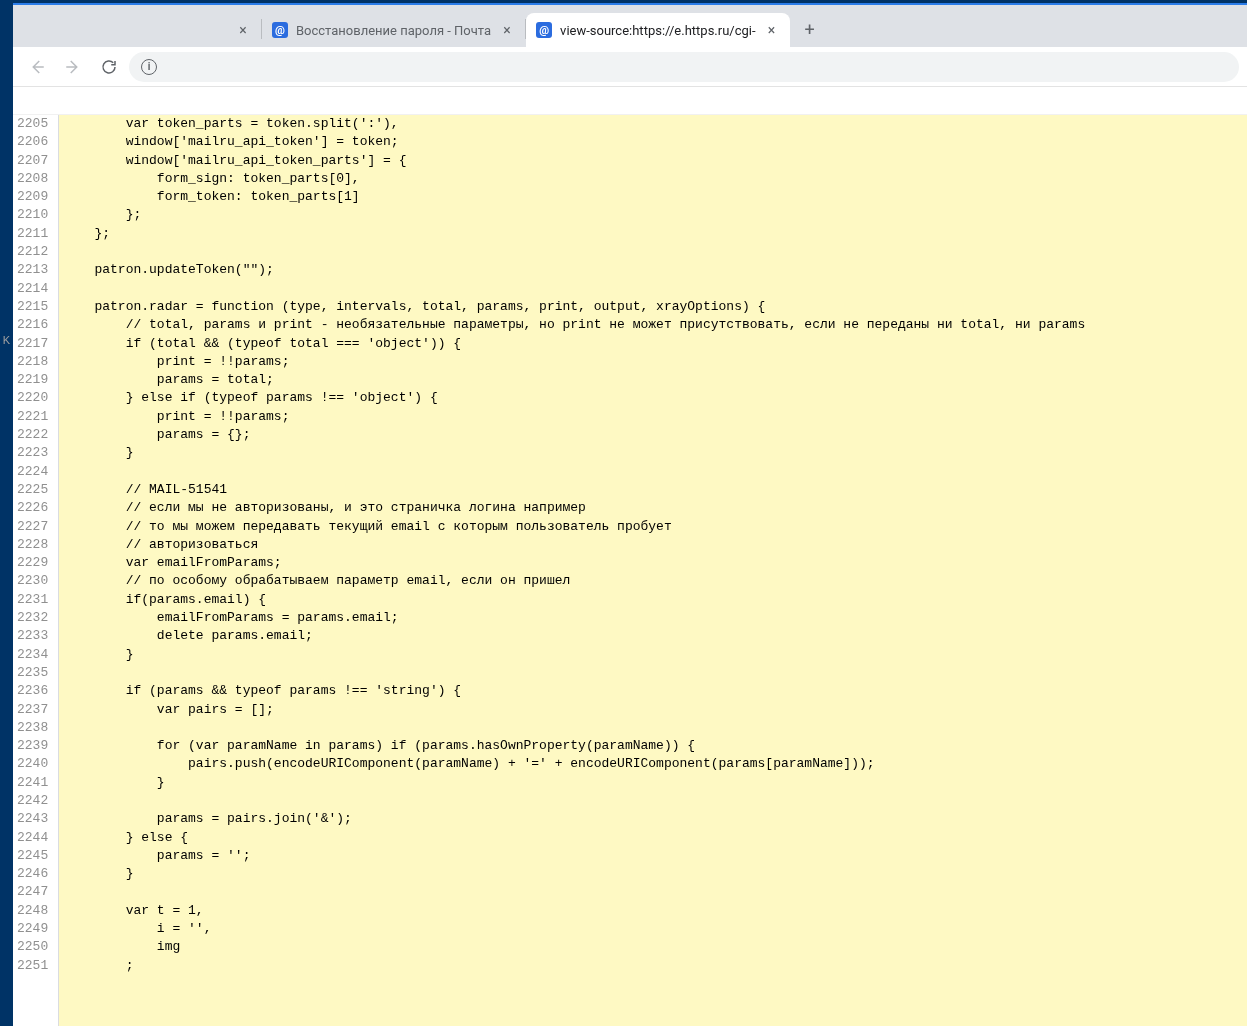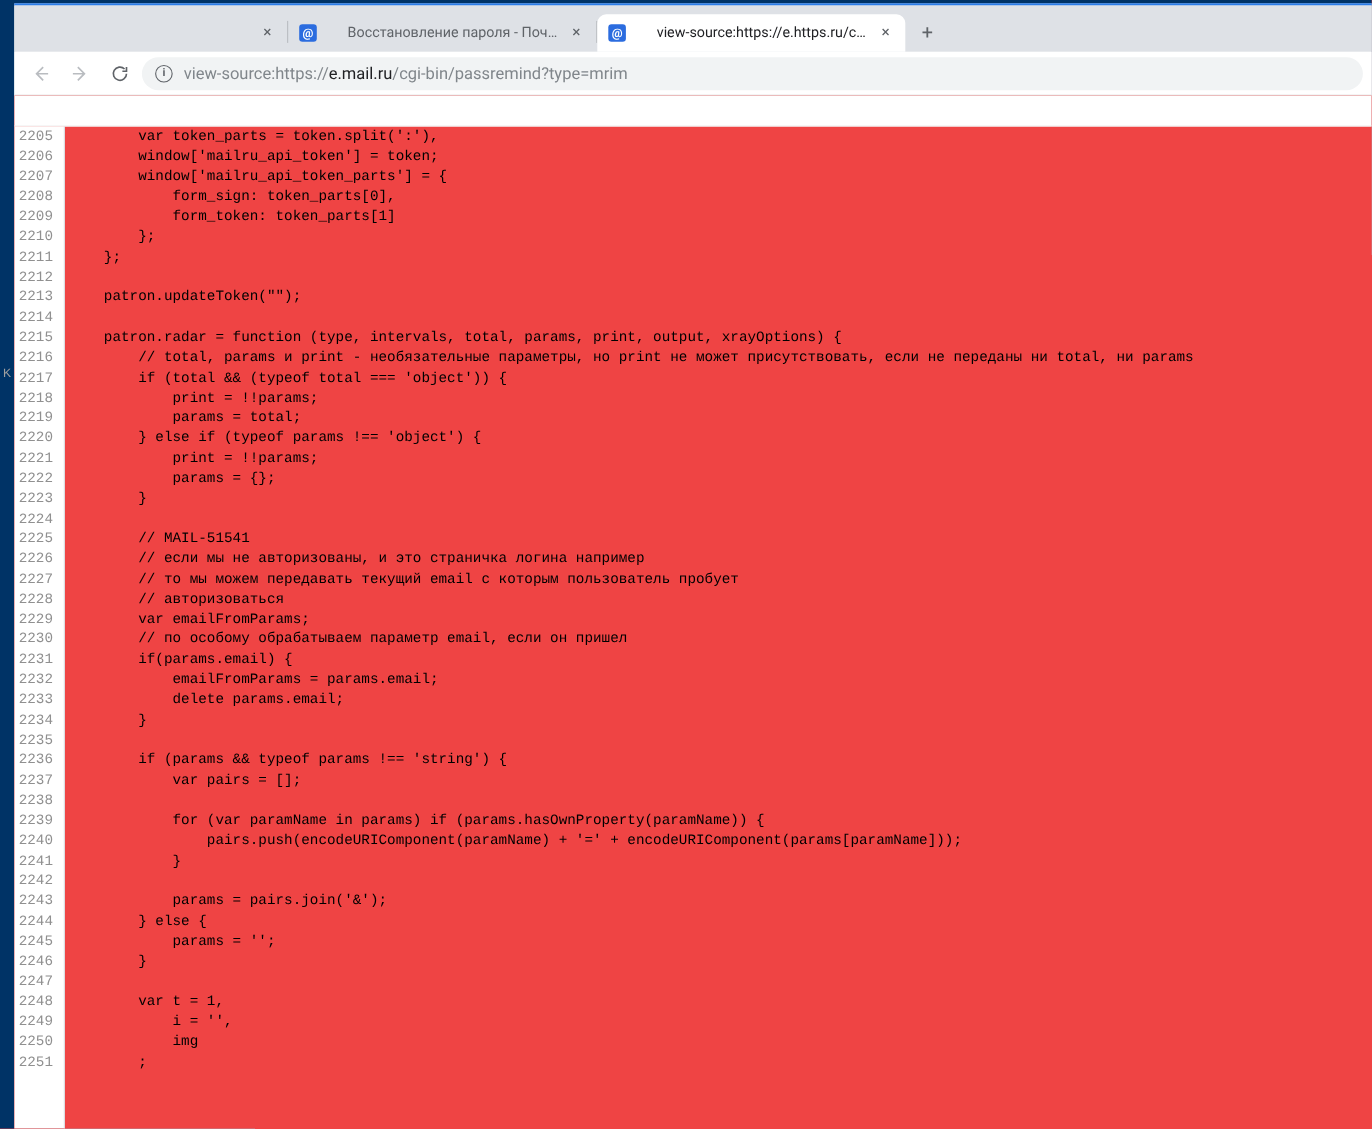--- a/index.html
+++ b/index.html
@@ -53,21 +53,21 @@
     flex: 0 0 16px;
     display: flex;
     align-items: center;
     justify-content: center;
   }
   .mail-favicon {
     width: 16px; height: 16px; background: #2b6cdf; border-radius: 3px;
     display:flex; align-items:center; justify-content:center;
     color:#fff; font-size:11px; font-weight:bold;
   }
-  .tab .title { flex: 1; white-space: nowrap; overflow: hidden; text-overflow: ellipsis; margin-left: 20px; }
+  .tab .title { flex: 1; white-space: nowrap; overflow: hidden; text-overflow: ellipsis; }
   .tab .close-x {
     width: 16px; height: 16px; display:flex; align-items:center; justify-content:center;
     color:#5f6368; font-size:14px; border-radius:50%;
   }
   .tab-sep { width:1px; height:20px; background:#b9bcc0; align-self:center; }
   .new-tab {
     width: 28px; height: 28px; display:flex; align-items:center; justify-content:center;
     color:#5f6368; font-size:18px; margin-left:6px; align-self:center; border-radius:50%;
     cursor:pointer;
   }
@@ -100,21 +100,21 @@
   .omnibox .info-icon {
     width:16px; height:16px; border:1.5px solid #5f6368; border-radius:50%;
     display:flex; align-items:center; justify-content:center; font-size:10px; font-weight:bold;
   }
   .url-text { flex:1; white-space:nowrap; overflow:hidden; }
   .url-prefix { color:#80868b; }
   .url-host { color:#202124; }
   .url-path { color:#80868b; }
   .content {
     flex: 1;
-    background: #ef4444;
+    background: #fef9c3;
     overflow: hidden;
     position: relative;
   }
   .bookmarks-spacer { height: 28px; background:#fff; border-bottom:1px solid #f1f1f1; }
   .source-viewport {
     position: absolute;
     top: 28px; left: 0; right: 0; bottom: 0;
     font-family: Consolas, "Courier New", monospace;
     font-size: 13px;
     line-height: 18.3px;
@@ -188,23 +188,20 @@
           <path fill="none" stroke="currentColor" stroke-width="2" d="M9 4l8 8-8 8M17 12H3"></path>
         </svg>
     </div>
     <div class="nav-btn">
       <svg width="18" height="18" viewBox="0 0 24 24">
           <path fill="none" stroke="currentColor" stroke-width="2" d="M20 12a8 8 0 1 1-2.34-5.66M20 4v5h-5"></path>
         </svg>
     </div>
     <div class="omnibox">
       <span class="info-icon">i</span>
-      <span class="url-text">
-        <span class="url-prefix">view-source:https://</span><span class="url-host">e.mail.ru</span><span class="url-path">/cgi-bin/passremind?type=mrim</span>
-      </span>
     </div>
   </div>
 
   <div class="content">
     <div class="bookmarks-spacer"></div>
     <div class="source-viewport">
       <div class="gutter" id="gutter"><div>2205</div><div>2206</div><div>2207</div><div>2208</div><div>2209</div><div>2210</div><div>2211</div><div>2212</div><div>2213</div><div>2214</div><div>2215</div><div>2216</div><div>2217</div><div>2218</div><div>2219</div><div>2220</div><div>2221</div><div>2222</div><div>2223</div><div>2224</div><div>2225</div><div>2226</div><div>2227</div><div>2228</div><div>2229</div><div>2230</div><div>2231</div><div>2232</div><div>2233</div><div>2234</div><div>2235</div><div>2236</div><div>2237</div><div>2238</div><div>2239</div><div>2240</div><div>2241</div><div>2242</div><div>2243</div><div>2244</div><div>2245</div><div>2246</div><div>2247</div><div>2248</div><div>2249</div><div>2250</div><div>2251</div></div>
       <div class="code" id="code"><div class="code-line">        var token_parts = token.split(':'),</div><div class="code-line">        window['mailru_api_token'] = token;</div><div class="code-line">        window['mailru_api_token_parts'] = {</div><div class="code-line">            form_sign: token_parts[0],</div><div class="code-line">            form_token: token_parts[1]</div><div class="code-line">        };</div><div class="code-line">    };</div><div class="code-line"></div><div class="code-line">    patron.updateToken("");</div><div class="code-line"></div><div class="code-line">    patron.radar = function (type, intervals, total, params, print, output, xrayOptions) {</div><div class="code-line">        // total, params и print - необязательные параметры, но print не может присутствовать, если не переданы ни total, ни params</div><div class="code-line">        if (total &amp;&amp; (typeof total === 'object')) {</div><div class="code-line">            print = !!params;</div><div class="code-line">            params = total;</div><div class="code-line">        } else if (typeof params !== 'object') {</div><div class="code-line">            print = !!params;</div><div class="code-line">            params = {};</div><div class="code-line">        }</div><div class="code-line"></div><div class="code-line">        // MAIL-51541</div><div class="code-line">        // если мы не авторизованы, и это страничка логина например</div><div class="code-line">        // то мы можем передавать текущий email с которым пользователь пробует</div><div class="code-line">        // авторизоваться</div><div class="code-line">        var emailFromParams;</div><div class="code-line">        // по особому обрабатываем параметр email, если он пришел</div><div class="code-line">        if(params.email) {</div><div class="code-line">            emailFromParams = params.email;</div><div class="code-line">            delete params.email;</div><div class="code-line">        }</div><div class="code-line"></div><div class="code-line">        if (params &amp;&amp; typeof params !== 'string') {</div><div class="code-line">            var pairs = [];</div><div class="code-line"></div><div class="code-line">            for (var paramName in params) if (params.hasOwnProperty(paramName)) {</div><div class="code-line">                pairs.push(encodeURIComponent(paramName) + '=' + encodeURIComponent(params[paramName]));</div><div class="code-line">            }</div><div class="code-line"></div><div class="code-line">            params = pairs.join('&amp;');</div><div class="code-line">        } else {</div><div class="code-line">            params = '';</div><div class="code-line">        }</div><div class="code-line"></div><div class="code-line">        var t = 1,</div><div class="code-line">            i = '',</div><div class="code-line">            img</div><div class="code-line">        ;</div></div>
     </div>
   </div>

